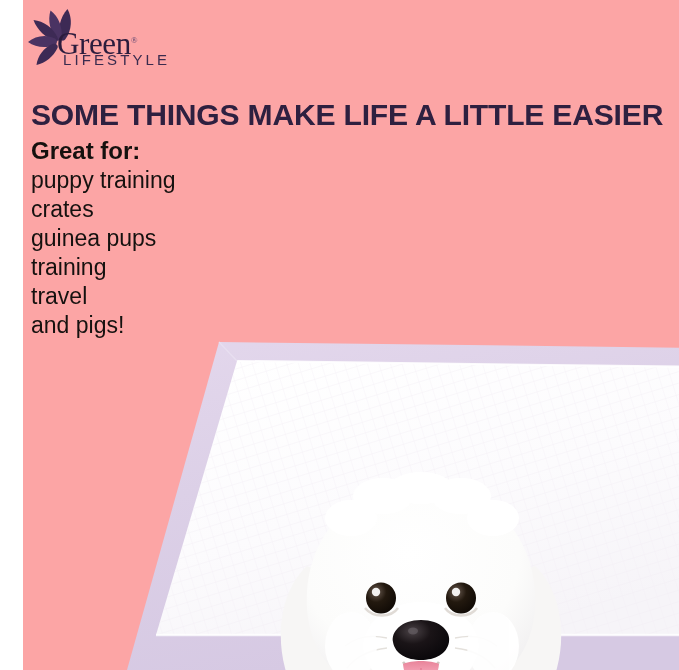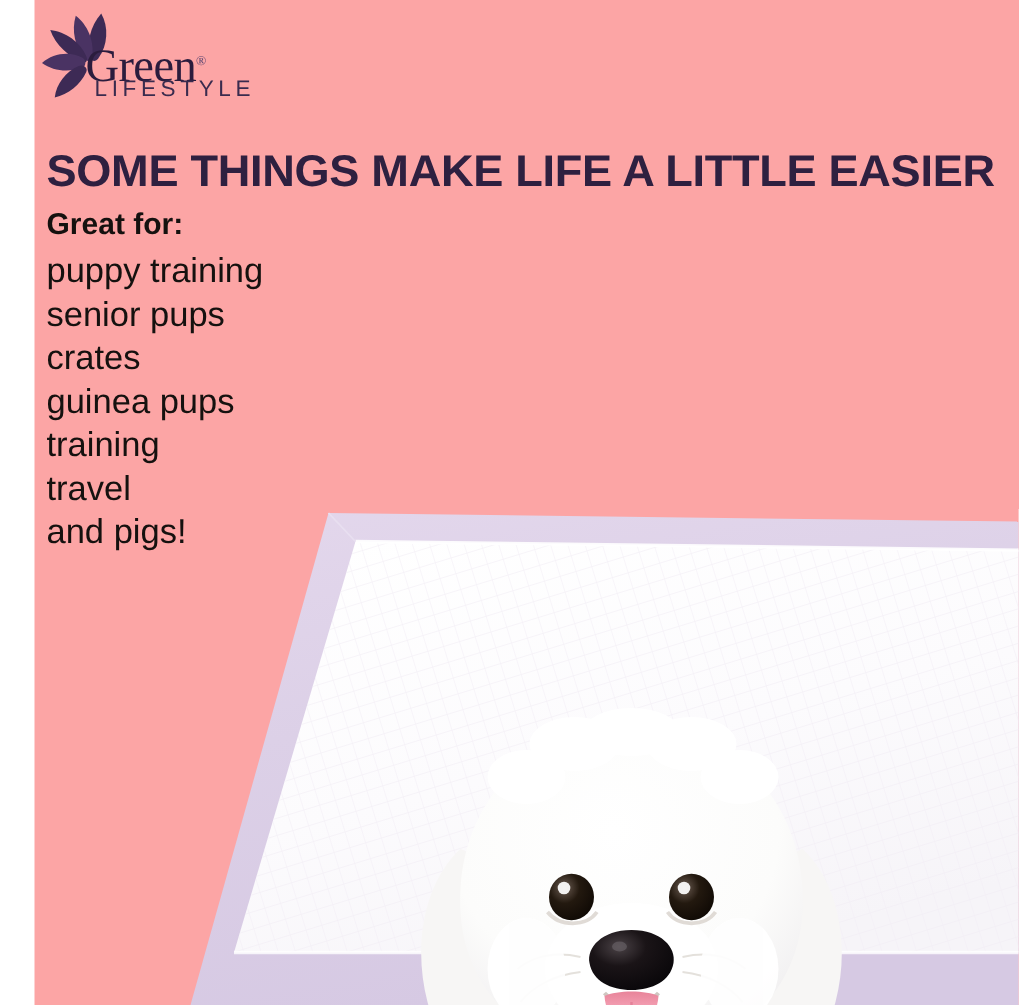--- a/index.html
+++ b/index.html
@@ -75,21 +75,21 @@
   #benefits {
     position: absolute;
     left: 8px;
     top: 136px;
     width: 230px;
     z-index: 6;
   }
   #benefits-title {
     font-family: "Liberation Sans", sans-serif;
     font-weight: bold;
-    font-size: 20px;
+    font-size: 24px;
     line-height: 29px;
     color: #15110f;
     margin-bottom: 1px;
   }
   .benefit-item {
     font-family: "Liberation Sans", sans-serif;
     font-size: 23px;
     line-height: 29px;
     color: #15110f;
     white-space: nowrap;
@@ -147,21 +147,20 @@
     </svg>
     <div class="logo-word"><span>Green</span><span class="logo-tm">®</span></div>
     <div class="logo-sub">LIFESTYLE</div>
   </div>
 
   <h1 id="headline">SOME THINGS MAKE LIFE A LITTLE EASIER</h1>
 
   <div id="benefits">
     <div id="benefits-title">Great for:</div>
     <div class="benefit-item">puppy training</div>
-    <div class="benefit-item">senior pups</div>
     <div class="benefit-item">crates</div>
     <div class="benefit-item">guinea pups</div>
     <div class="benefit-item">training</div>
     <div class="benefit-item">travel</div>
     <div class="benefit-item">and pigs!</div>
   </div>
 
   <div id="photo-stage">
 
     <svg id="pee-pad" viewBox="0 0 679 340" preserveAspectRatio="none">

